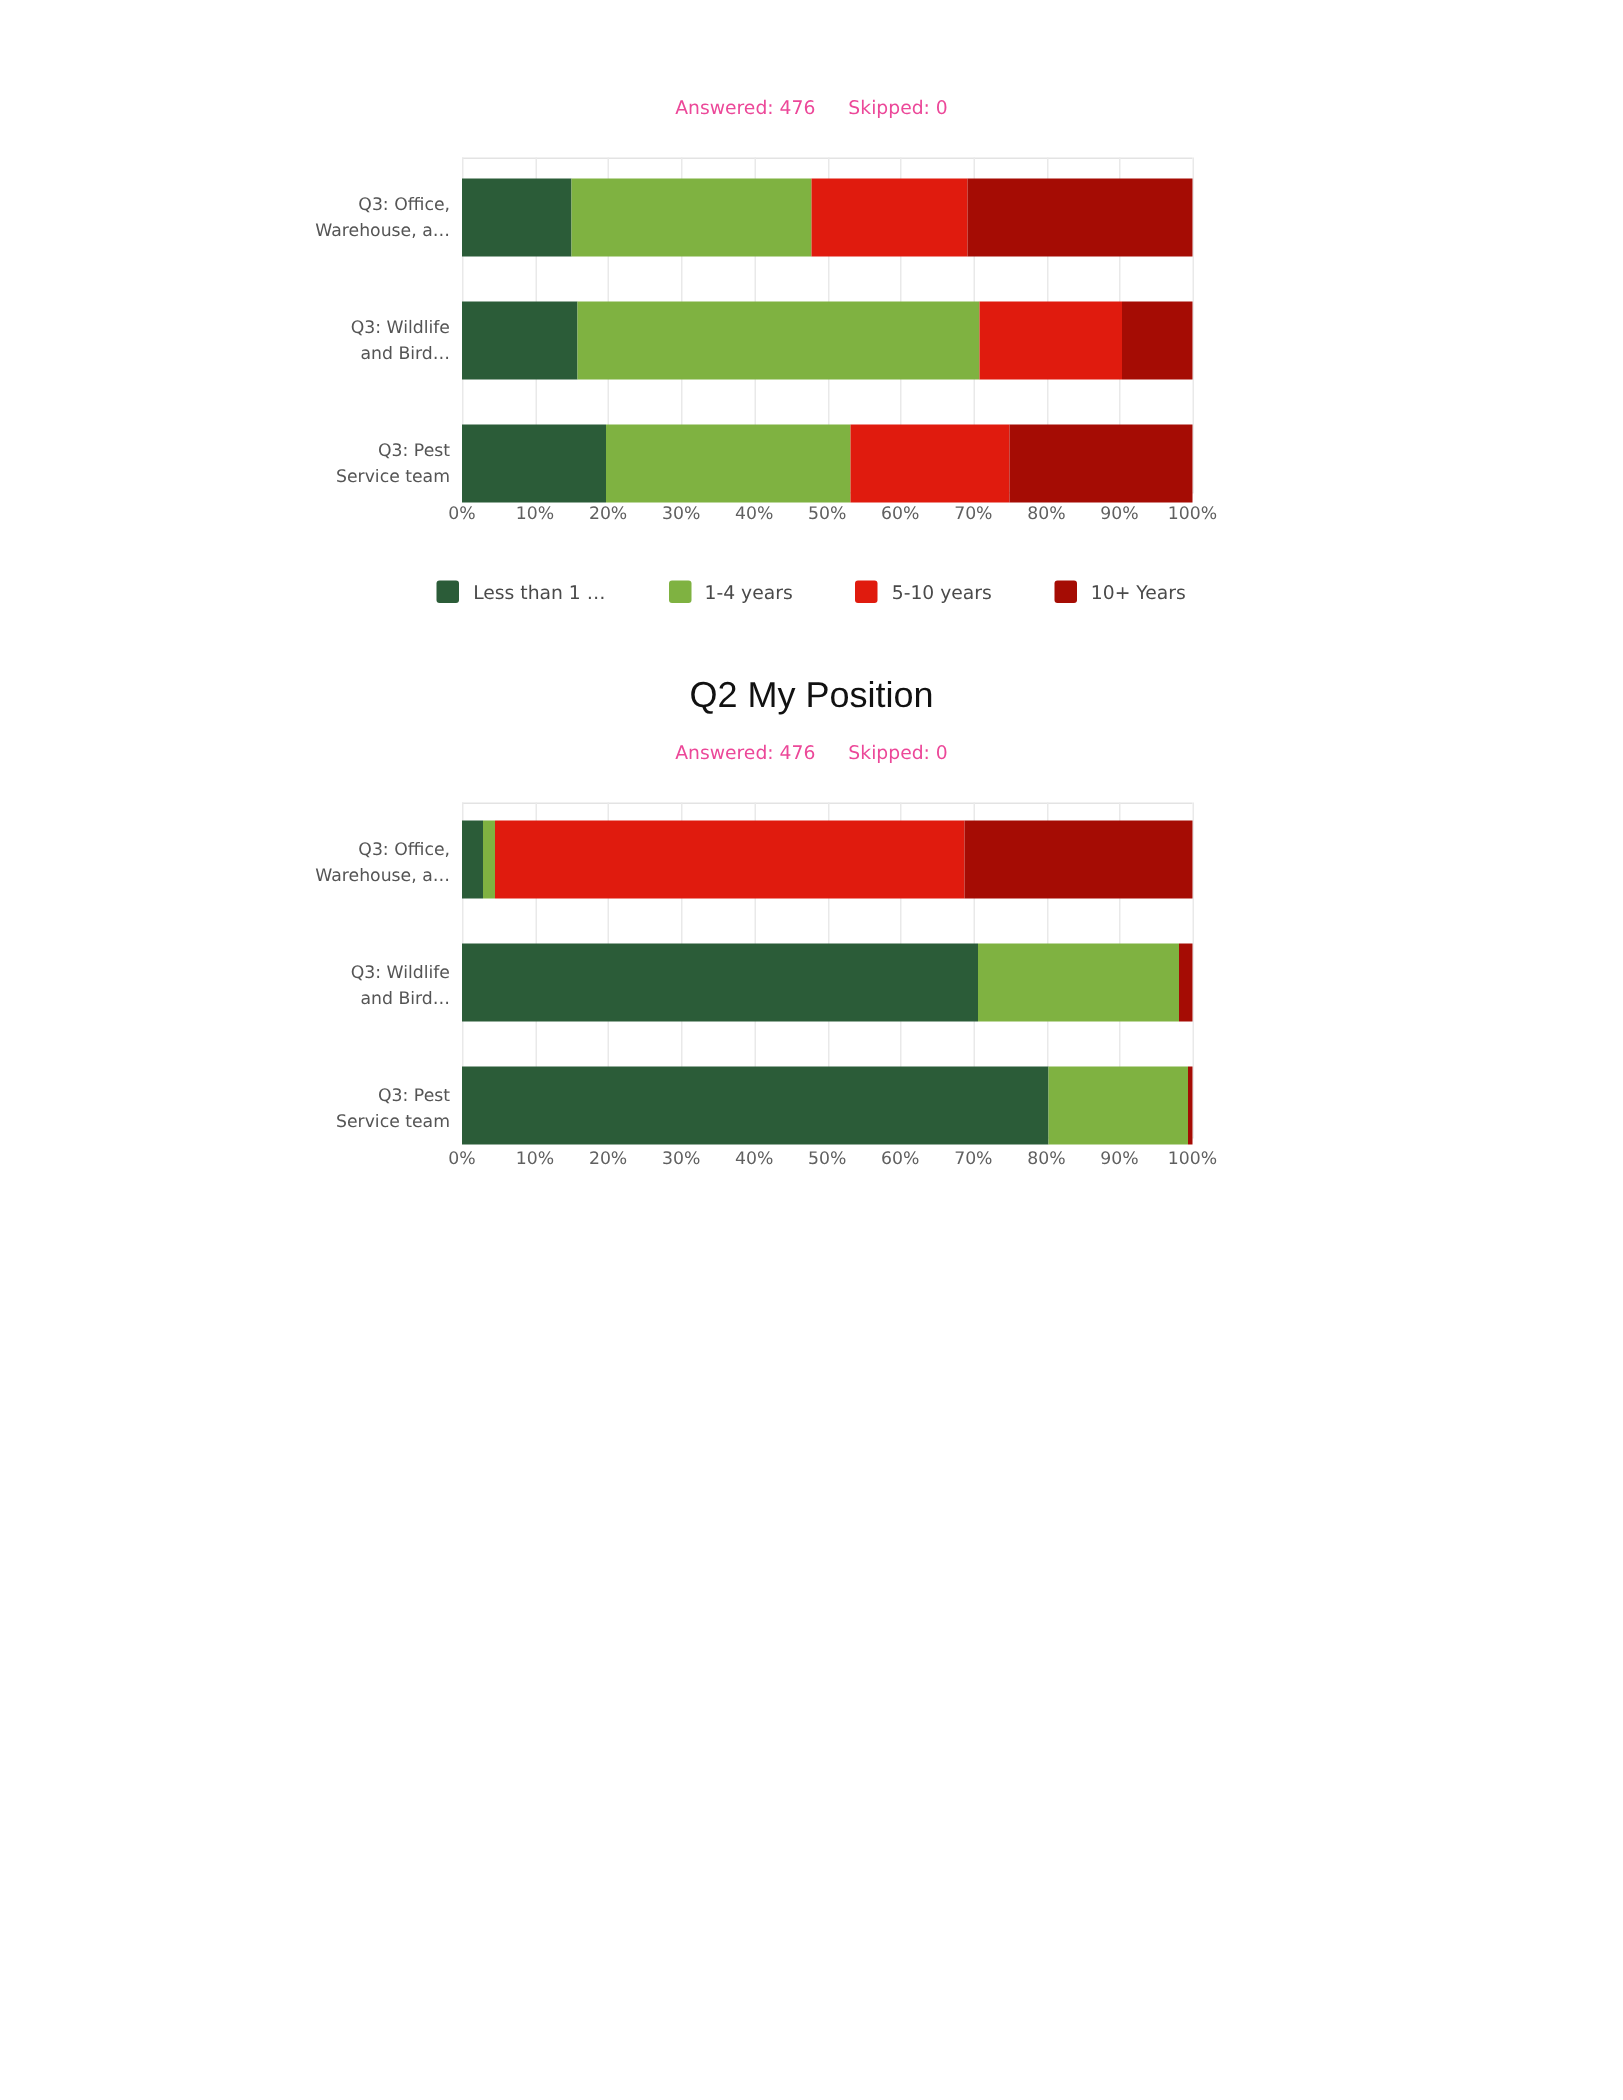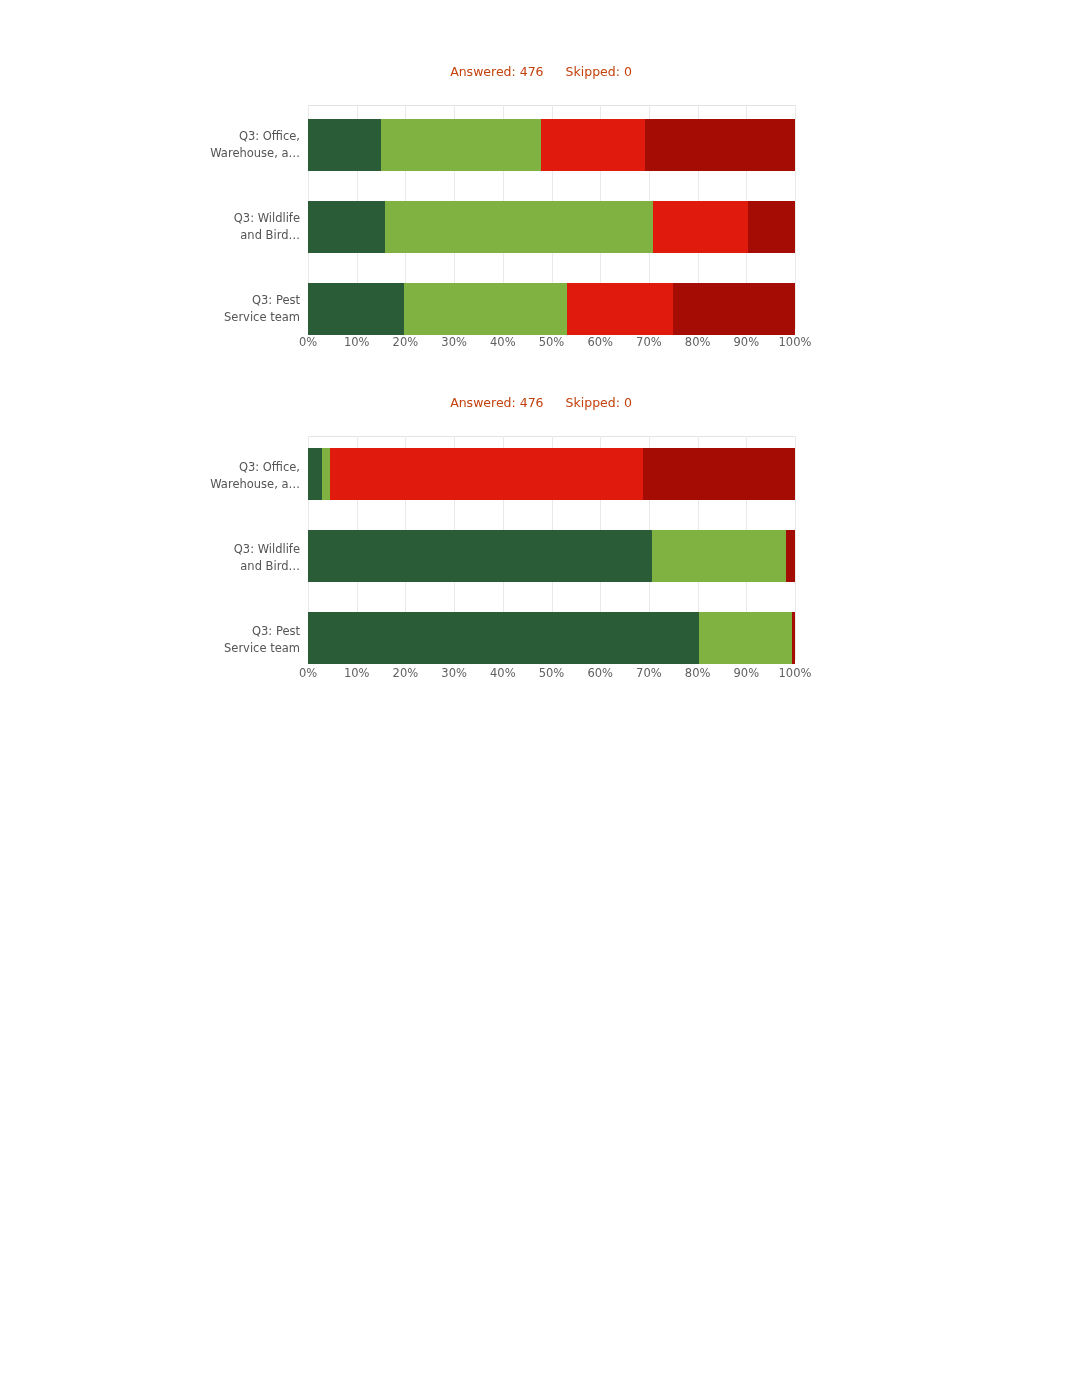--- a/index.html
+++ b/index.html
@@ -48,21 +48,21 @@
     font-weight: 400;
     color: #111111;
     font-family: "Liberation Sans", "DejaVu Sans", sans-serif;
     margin: 0;
     line-height: 1.1;
   }
 
   .chart-meta {
     text-align: center;
     font-size: 12.5px;
-    color: #c2410c;
+    color: #ec4899;
     margin-top: 17px;
     font-family: "DejaVu Sans", "Liberation Sans", sans-serif;
   }
   .chart-meta .meta-gap { display: inline-block; width: 22px; }
 
   
   .plot-wrap {
     position: relative;
     width: 1082px;
     height: 224px;
@@ -254,23 +254,42 @@
           <span class="xtick" style="left: 40%;">40%</span>
           <span class="xtick" style="left: 50%;">50%</span>
           <span class="xtick" style="left: 60%;">60%</span>
           <span class="xtick" style="left: 70%;">70%</span>
           <span class="xtick" style="left: 80%;">80%</span>
           <span class="xtick" style="left: 90%;">90%</span>
           <span class="xtick" style="left: 100%;">100%</span>
         </div>
     </div>
 
+    <div class="legend" id="q1-legend">
+        <div class="legend-item">
+          <span class="legend-swatch" style="background: rgb(43, 92, 56);"></span>
+          <span class="legend-label">Less than 1 …</span>
+        </div>
+        <div class="legend-item">
+          <span class="legend-swatch" style="background: rgb(127, 178, 65);"></span>
+          <span class="legend-label">1-4 years</span>
+        </div>
+        <div class="legend-item">
+          <span class="legend-swatch" style="background: rgb(224, 27, 14);"></span>
+          <span class="legend-label">5-10 years</span>
+        </div>
+        <div class="legend-item">
+          <span class="legend-swatch" style="background: rgb(165, 12, 4);"></span>
+          <span class="legend-label">10+ Years</span>
+        </div>
+      </div>
   </section>
 
   <section class="chart-block" id="q2-block">
+    <h2 class="chart-title">Q2 My Position</h2>
     <div class="chart-meta">
       <span>Answered: 476</span><span class="meta-gap"></span><span>Skipped: 0</span>
     </div>
 
     <div class="plot-wrap q2">
       <div class="ylabels">
         <div class="yl r0">
           <div>Q3: Office,</div>
           <div>Warehouse, a…</div>
         </div>

